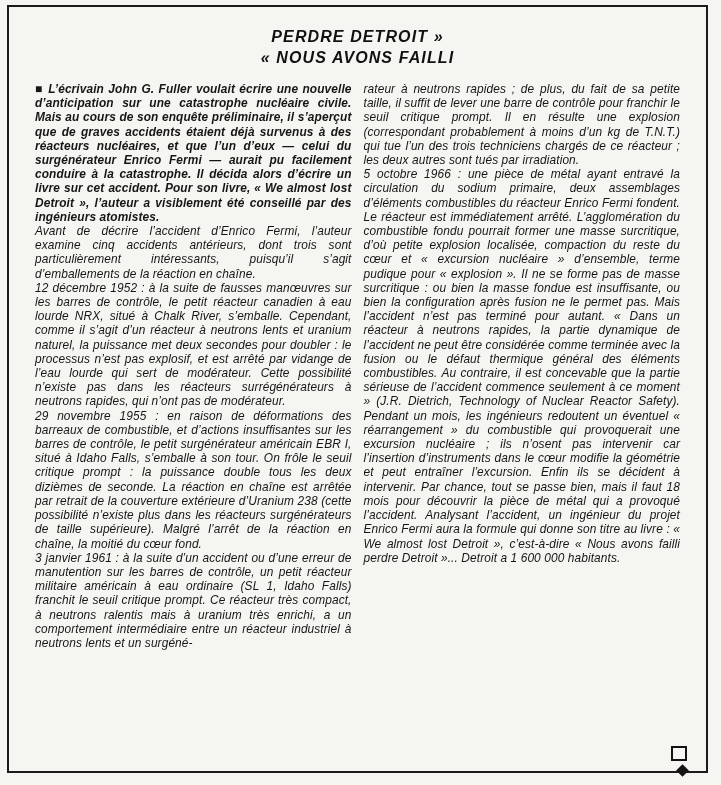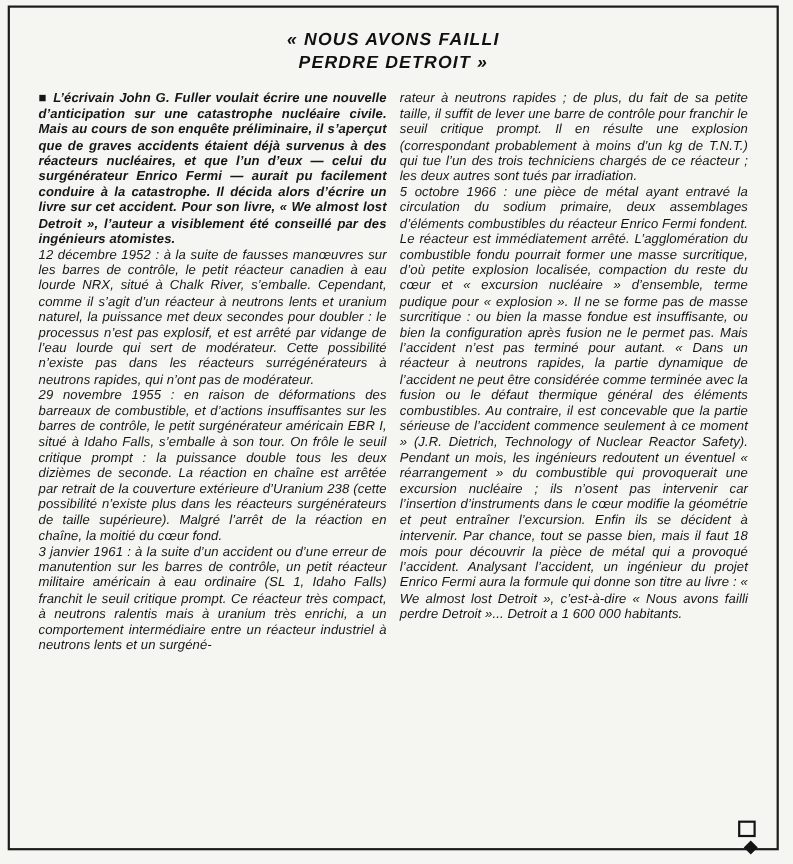--- a/index.html
+++ b/index.html
@@ -91,28 +91,29 @@
   }
 </style>
 </head>
 <body>
 
 <div class="page">
   <div class="frame">
     <div class="content">
 
       <div class="title">
+        <div>PERDRE DETROIT »</div>
         <div>« NOUS AVONS FAILLI</div>
-        <div>PERDRE DETROIT »</div>
       </div>
 
       <div class="cols">
 
         <div class="col">
           <p class="lead"><span class="lead-mark">■</span><span>L’écrivain John G. Fuller voulait écrire une nouvelle d’anticipation sur une catastrophe nucléaire civile. Mais au cours de son enquête préliminaire, il s’aperçut que de graves accidents étaient déjà survenus à des réacteurs nucléaires, et que l’un d’eux — celui du surgénérateur Enrico Fermi — aurait pu facilement conduire à la catastrophe. Il décida alors d’écrire un livre sur cet accident. Pour son livre, « We almost lost Detroit », l’auteur a visiblement été conseillé par des ingénieurs atomistes.</span></p>
+          <p>Avant de décrire l’accident d’Enrico Fermi, l’auteur examine cinq accidents antérieurs, dont trois sont particulièrement intéressants, puisqu’il s’agit d’emballements de la réaction en chaîne.</p>
           <p>12 décembre 1952 : à la suite de fausses manœuvres sur les barres de contrôle, le petit réacteur canadien à eau lourde NRX, situé à Chalk River, s’emballe. Cependant, comme il s’agit d’un réacteur à neutrons lents et uranium naturel, la puissance met deux secondes pour doubler : le processus n’est pas explosif, et est arrêté par vidange de l’eau lourde qui sert de modérateur. Cette possibilité n’existe pas dans les réacteurs surrégénérateurs à neutrons rapides, qui n’ont pas de modérateur.</p>
           <p>29 novembre 1955 : en raison de déformations des barreaux de combustible, et d’actions insuffisantes sur les barres de contrôle, le petit surgénérateur américain EBR I, situé à Idaho Falls, s’emballe à son tour. On frôle le seuil critique prompt : la puissance double tous les deux dizièmes de seconde. La réaction en chaîne est arrêtée par retrait de la couverture extérieure d’Uranium 238 (cette possibilité n’existe plus dans les réacteurs surgénérateurs de taille supérieure). Malgré l’arrêt de la réaction en chaîne, la moitié du cœur fond.</p>
           <p>3 janvier 1961 : à la suite d’un accident ou d’une erreur de manutention sur les barres de contrôle, un petit réacteur militaire américain à eau ordinaire (SL 1, Idaho Falls) franchit le seuil critique prompt. Ce réacteur très compact, à neutrons ralentis mais à uranium très enrichi, a un comportement intermédiaire entre un réacteur industriel à neutrons lents et un surgéné-</p>
         </div>
 
         <div class="col">
           <p>rateur à neutrons rapides ; de plus, du fait de sa petite taille, il suffit de lever une barre de contrôle pour franchir le seuil critique prompt. Il en résulte une explosion (correspondant probablement à moins d’un kg de T.N.T.) qui tue l’un des trois techniciens chargés de ce réacteur ; les deux autres sont tués par irradiation.</p>
           <p>5 octobre 1966 : une pièce de métal ayant entravé la circulation du sodium primaire, deux assemblages d’éléments combustibles du réacteur Enrico Fermi fondent. Le réacteur est immédiatement arrêté. L’agglomération du combustible fondu pourrait former une masse surcritique, d’où petite explosion localisée, compaction du reste du cœur et « excursion nucléaire » d’ensemble, terme pudique pour « explosion ». Il ne se forme pas de masse surcritique : ou bien la masse fondue est insuffisante, ou bien la configuration après fusion ne le permet pas. Mais l’accident n’est pas terminé pour autant. « Dans un réacteur à neutrons rapides, la partie dynamique de l’accident ne peut être considérée comme terminée avec la fusion ou le défaut thermique général des éléments combustibles. Au contraire, il est concevable que la partie sérieuse de l’accident commence seulement à ce moment » (J.R. Dietrich, Technology of Nuclear Reactor Safety). Pendant un mois, les ingénieurs redoutent un éventuel « réarrangement » du combustible qui provoquerait une excursion nucléaire ; ils n’osent pas intervenir car l’insertion d’instruments dans le cœur modifie la géométrie et peut entraîner l’excursion. Enfin ils se décident à intervenir. Par chance, tout se passe bien, mais il faut 18 mois pour découvrir la pièce de métal qui a provoqué l’accident. Analysant l’accident, un ingénieur du projet Enrico Fermi aura la formule qui donne son titre au livre : « We almost lost Detroit », c’est-à-dire « Nous avons failli perdre Detroit »... Detroit a 1 600 000 habitants.</p>
         </div>
 

